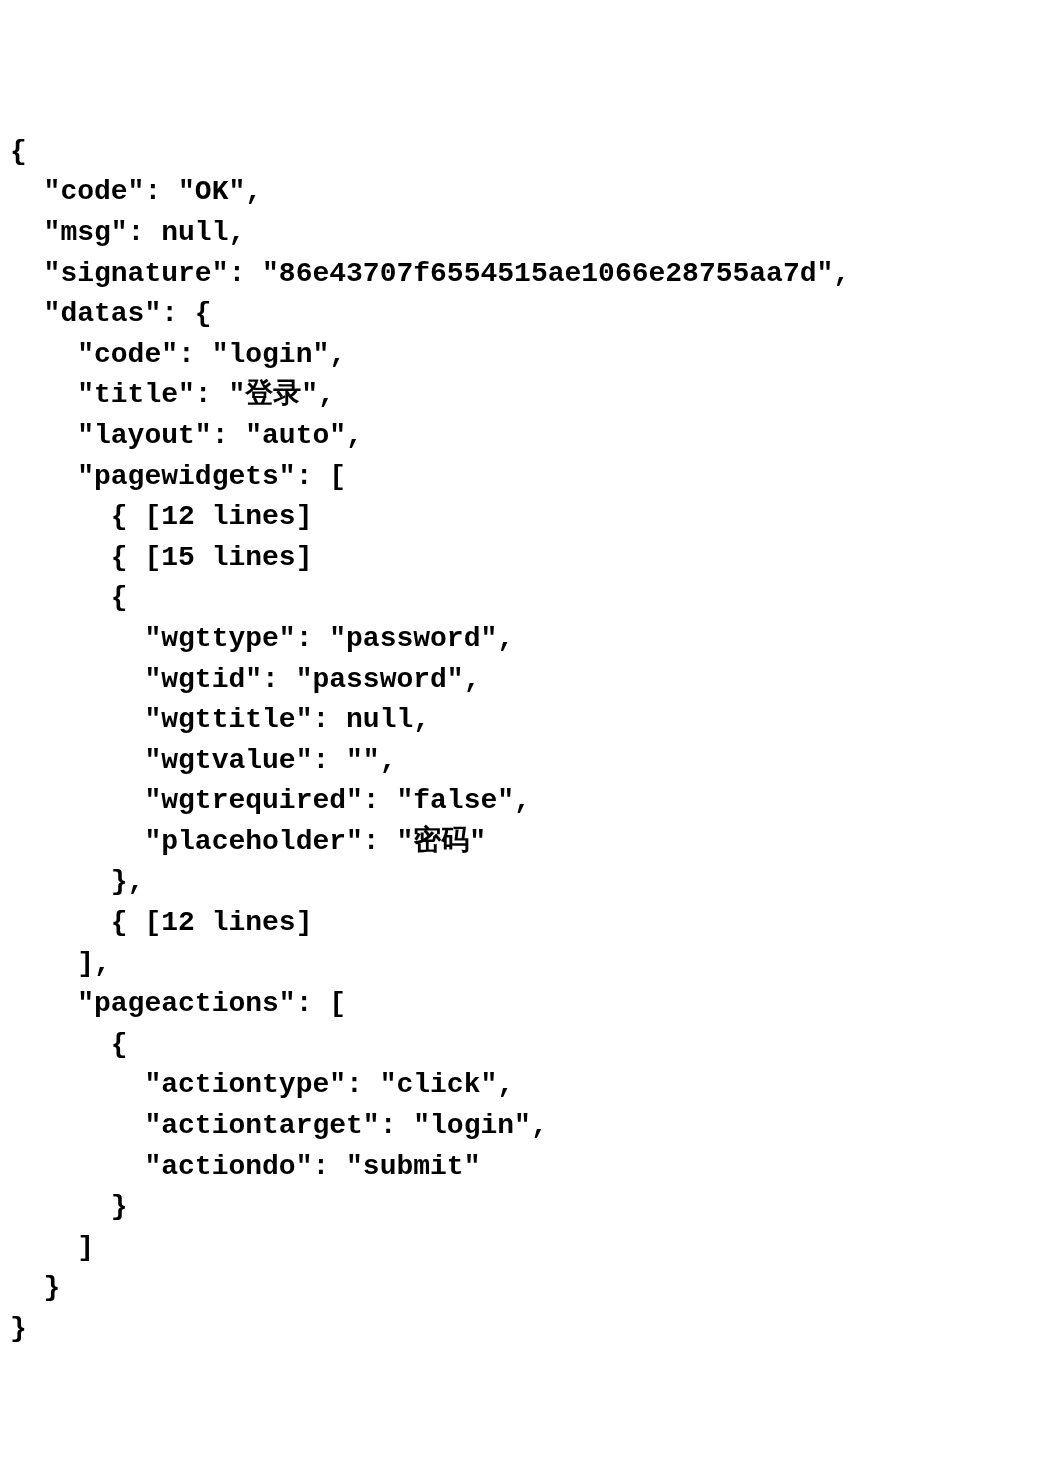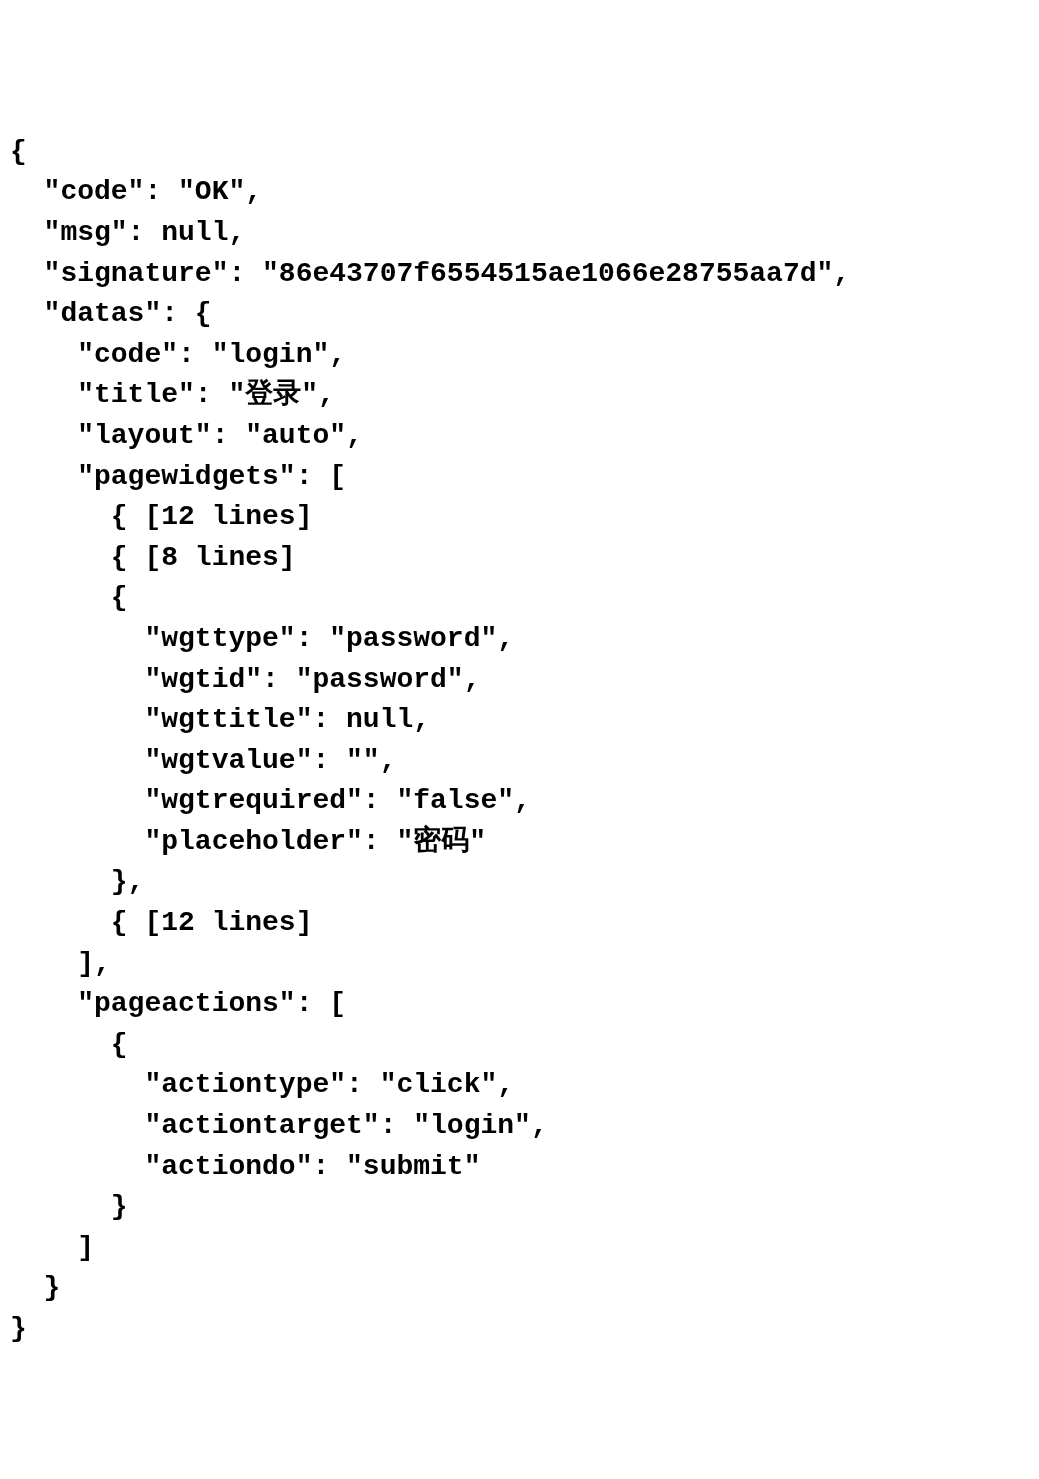--- a/index.html
+++ b/index.html
@@ -21,21 +21,21 @@
 <div><span>{</span>
 <span>  "code": "OK",</span>
 <span>  "msg": null,</span>
 <span>  "signature": "86e43707f6554515ae1066e28755aa7d",</span>
 <span>  "datas": {</span>
 <span>    "code": "login",</span>
 <span>    "title": "登录",</span>
 <span>    "layout": "auto",</span>
 <span>    "pagewidgets": [</span>
 <span>      { [12 lines]</span>
-<span>      { [8 lines]</span>
+<span>      { [15 lines]</span>
 <span>      {</span>
 <span>        "wgttype": "password",</span>
 <span>        "wgtid": "password",</span>
 <span>        "wgttitle": null,</span>
 <span>        "wgtvalue": "",</span>
 <span>        "wgtrequired": "false",</span>
 <span>        "placeholder": "密码"</span>
 <span>      },</span>
 <span>      { [12 lines]</span>
 <span>    ],</span>

